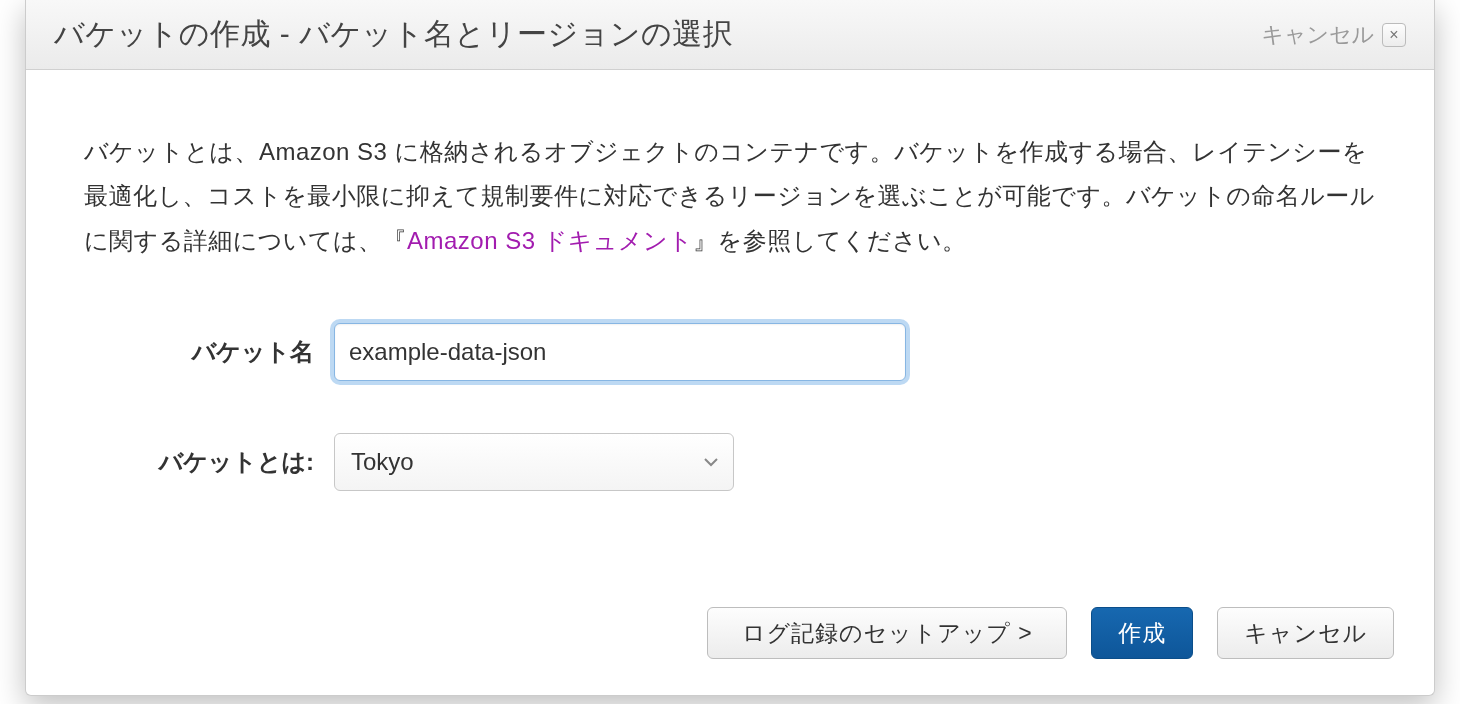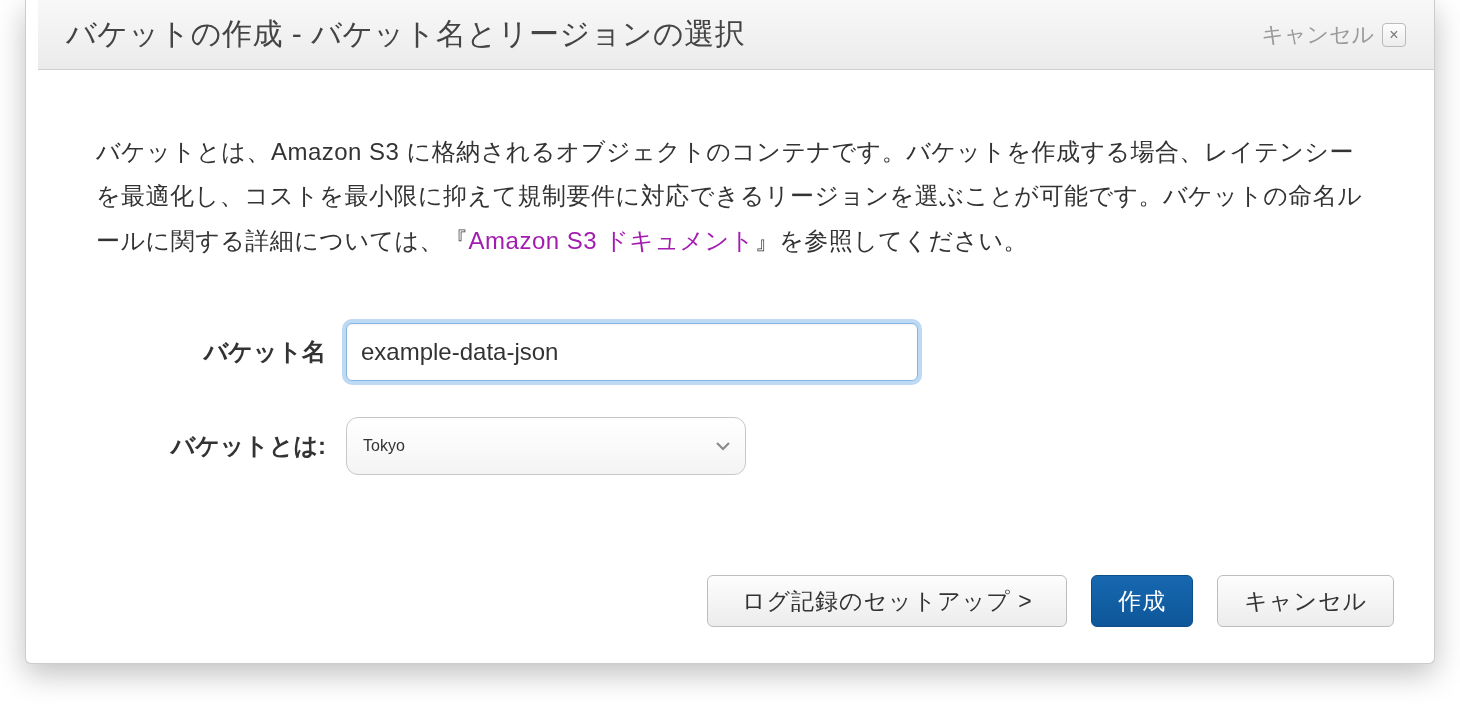--- a/index.html
+++ b/index.html
@@ -12,21 +12,20 @@
     }
     .modal {
       width: 1410px;
       margin: 0 auto;
       background: #fff;
       border: 1px solid #ccc;
       border-top: none;
       border-radius: 0 0 6px 6px;
       box-shadow: 0 10px 30px rgba(0,0,0,0.25);
       overflow: hidden;
-      padding-left: 12px;
     }
     .modal-header {
       background: linear-gradient(to bottom, #f8f8f8 0%, #ebebeb 100%);
       border-bottom: 1px solid #d0d0d0;
       padding: 14px 28px;
       display: flex;
       align-items: center;
       justify-content: space-between;
     }
     .modal-title {
@@ -72,21 +71,21 @@
       color: #a21caf;
       text-decoration: none;
       cursor: pointer;
     }
     .form {
       margin-top: 60px;
     }
     .form-row {
       display: flex;
       align-items: center;
-      margin-bottom: 36px;
+      margin-bottom: 52px;
     }
     .form-label {
       width: 250px;
       text-align: right;
       padding-right: 20px;
       font-size: 24px;
       font-weight: 700;
       color: #333;
     }
     .text-input {
@@ -102,24 +101,24 @@
     }
     .select-wrap {
       position: relative;
       width: 400px;
       height: 58px;
     }
     .select-field {
       width: 100%;
       height: 100%;
       border: 1px solid #c7c7c7;
-      border-radius: 12px;
+      border-radius: 6px;
       background: linear-gradient(to bottom, #ffffff, #f4f4f4);
       padding: 0 48px 0 16px;
-      font-size: 16px;
+      font-size: 24px;
       color: #333;
       display: flex;
       align-items: center;
       cursor: pointer;
     }
     .select-caret {
       position: absolute;
       right: 16px;
       top: 50%;
       transform: translateY(-50%);

